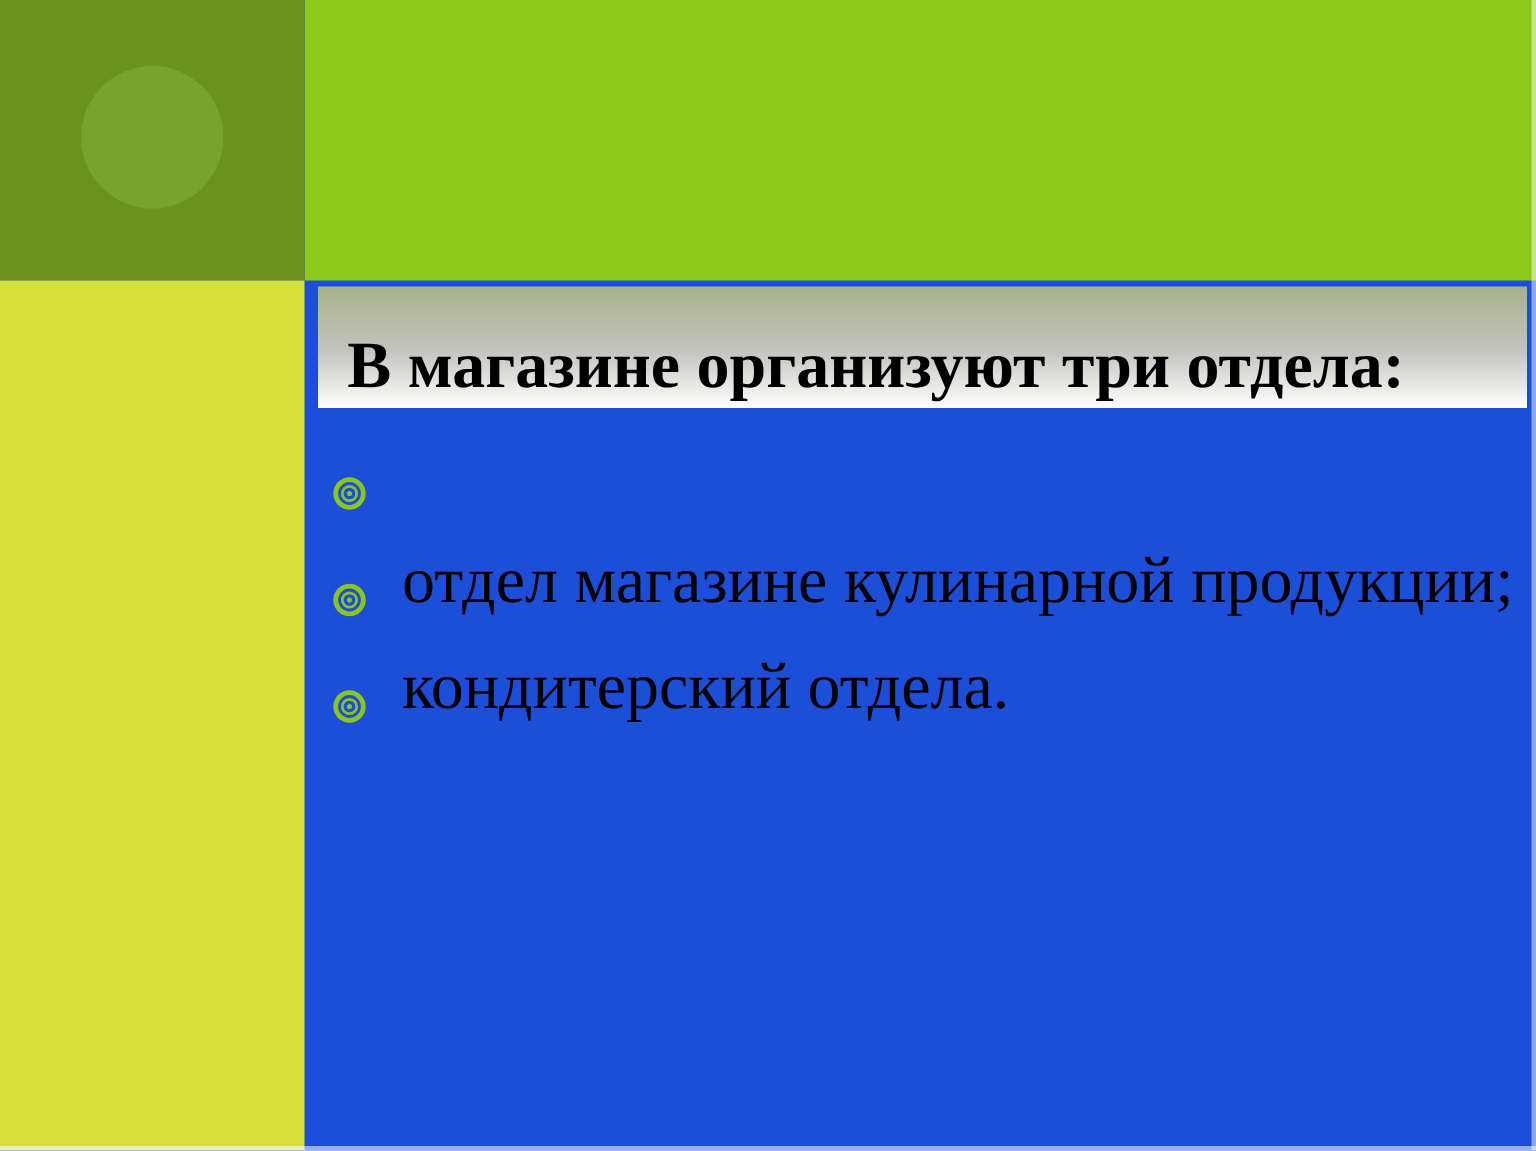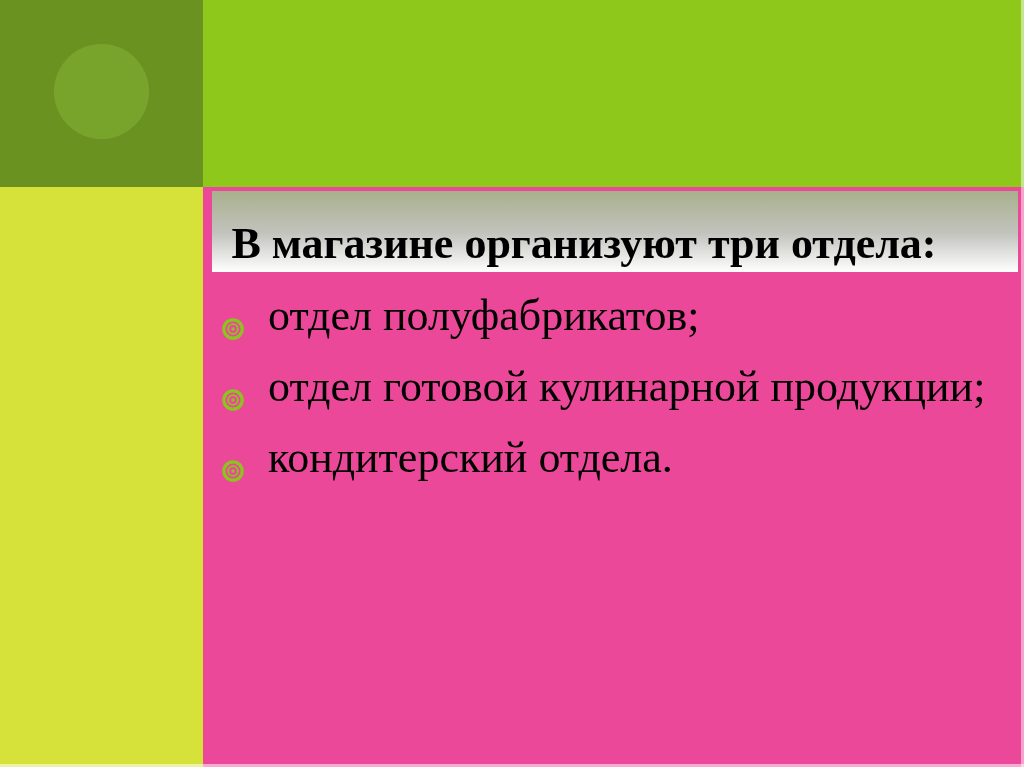--- a/index.html
+++ b/index.html
@@ -4,21 +4,21 @@
 <style>
   html, body {
     margin: 0;
     padding: 0;
     background: #ffffff;
   }
   .slide {
     position: relative;
     width: 1024px;
     height: 767px;
-    background: #ec4899;
+    background: #1d4ed8;
     overflow: hidden;
     font-family: "Liberation Serif", "DejaVu Serif", serif;
     color: var(--text-color, #000000);
   }
 
   
   .header-band {
     position: absolute;
     left: 203px;
     top: 0;
@@ -148,32 +148,31 @@
   <ul class="bullet-list">
 
       <li class="bullet-item">
         <span class="bullet-marker">
           <svg width="22" height="22" viewBox="0 0 22 22" aria-hidden="true">
             <circle cx="11" cy="11" r="9.2" fill="none" stroke="currentColor" stroke-width="3.2"></circle>
             <circle cx="11" cy="11" r="4.8" fill="none" stroke="currentColor" stroke-width="1.8"></circle>
             <circle cx="11" cy="11" r="1.7" fill="currentColor"></circle>
           </svg>
         </span>
-        <span class="bullet-text">отдел полуфабрикатов;</span>
       </li>
 
       <li class="bullet-item">
         <span class="bullet-marker">
           <svg width="22" height="22" viewBox="0 0 22 22" aria-hidden="true">
             <circle cx="11" cy="11" r="9.2" fill="none" stroke="currentColor" stroke-width="3.2"></circle>
             <circle cx="11" cy="11" r="4.8" fill="none" stroke="currentColor" stroke-width="1.8"></circle>
             <circle cx="11" cy="11" r="1.7" fill="currentColor"></circle>
           </svg>
         </span>
-        <span class="bullet-text">отдел готовой кулинарной продукции;</span>
+        <span class="bullet-text">отдел магазине кулинарной продукции;</span>
       </li>
 
       <li class="bullet-item">
         <span class="bullet-marker">
           <svg width="22" height="22" viewBox="0 0 22 22" aria-hidden="true">
             <circle cx="11" cy="11" r="9.2" fill="none" stroke="currentColor" stroke-width="3.2"></circle>
             <circle cx="11" cy="11" r="4.8" fill="none" stroke="currentColor" stroke-width="1.8"></circle>
             <circle cx="11" cy="11" r="1.7" fill="currentColor"></circle>
           </svg>
         </span>

